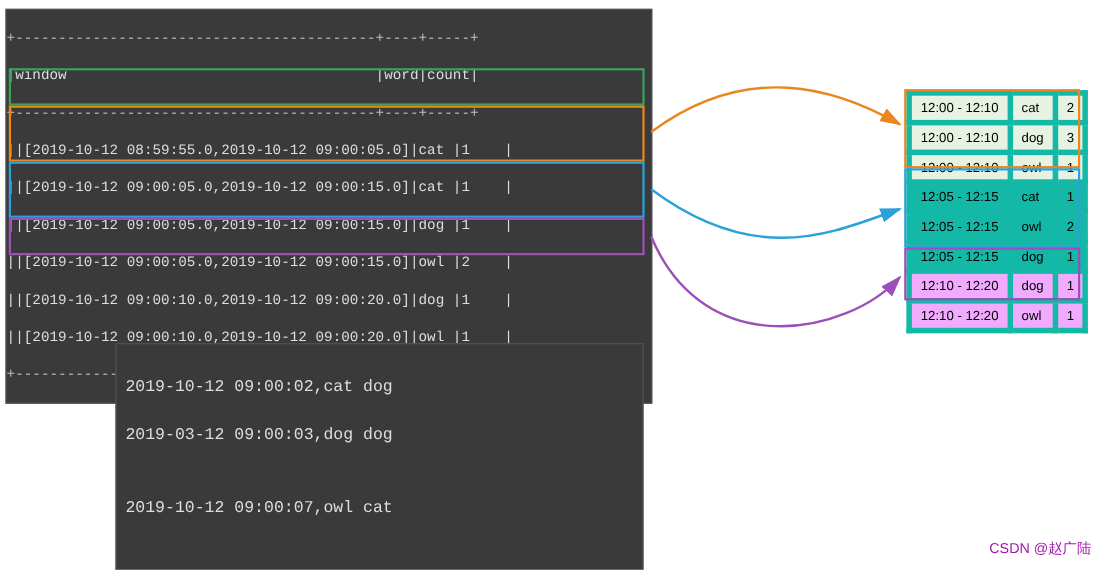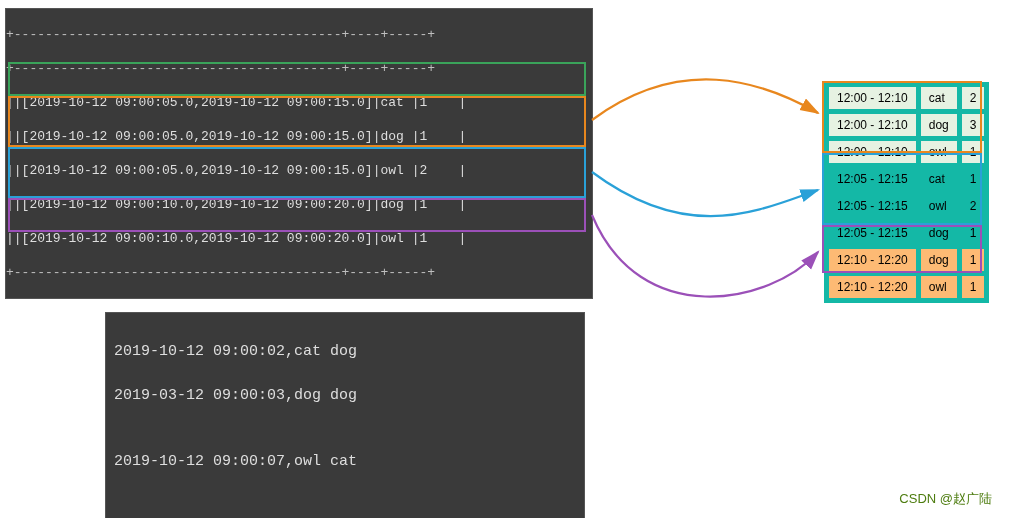--- a/index.html
+++ b/index.html
@@ -39,41 +39,43 @@
     border-collapse: collapse;
   }
   .side-table td {
     border: 5px solid #14b8a6;
     padding: 4px 8px;
     text-align: left;
     background: #efefef;
   }
   .side-table tr.g0 td { background: #e6f2e2; }
   .side-table tr.g1 td { background: #14b8a6; }
-  .side-table tr.g2 td { background: #fdba74; }
+  .side-table tr.g2 td { background: #f0abfc; }
 
   .group-box { position: absolute; border: 2px solid; pointer-events:none; }
 
   svg.arrows { position: absolute; left: 0; top: 0; pointer-events: none; }
 
   .watermark {
     position: absolute;
     right: 18px;
     bottom: 10px;
-    color: #4d7c0f;
+    color: #a21caf;
     font-family: Arial, sans-serif;
     font-size: 13px;
   }
 </style>
 </head>
 <body>
 
 <div class="terminal t1">
 <div class="thead">+------------------------------------------+----+-----+</div>
+<div class="row">|window                                    |word|count|</div>
 <div class="rowsep">+------------------------------------------+----+-----+</div>
+<div class="row">||[2019-10-12 08:59:55.0,2019-10-12 09:00:05.0]|cat |1    |</div>
 <div class="row">||[2019-10-12 09:00:05.0,2019-10-12 09:00:15.0]|cat |1    |</div>
 <div class="row">||[2019-10-12 09:00:05.0,2019-10-12 09:00:15.0]|dog |1    |</div>
 <div class="row">||[2019-10-12 09:00:05.0,2019-10-12 09:00:15.0]|owl |2    |</div>
 <div class="row">||[2019-10-12 09:00:10.0,2019-10-12 09:00:20.0]|dog |1    |</div>
 <div class="row">||[2019-10-12 09:00:10.0,2019-10-12 09:00:20.0]|owl |1    |</div>
 <div class="tfoot">+------------------------------------------+----+-----+</div>
 </div>
 
 <div class="hl-box green" style="left:8px; top:62px;  width:578px; height:34px;"></div>
 <div class="hl-box orange" style="left:8px; top:96px;  width:578px; height:51px;"></div>

